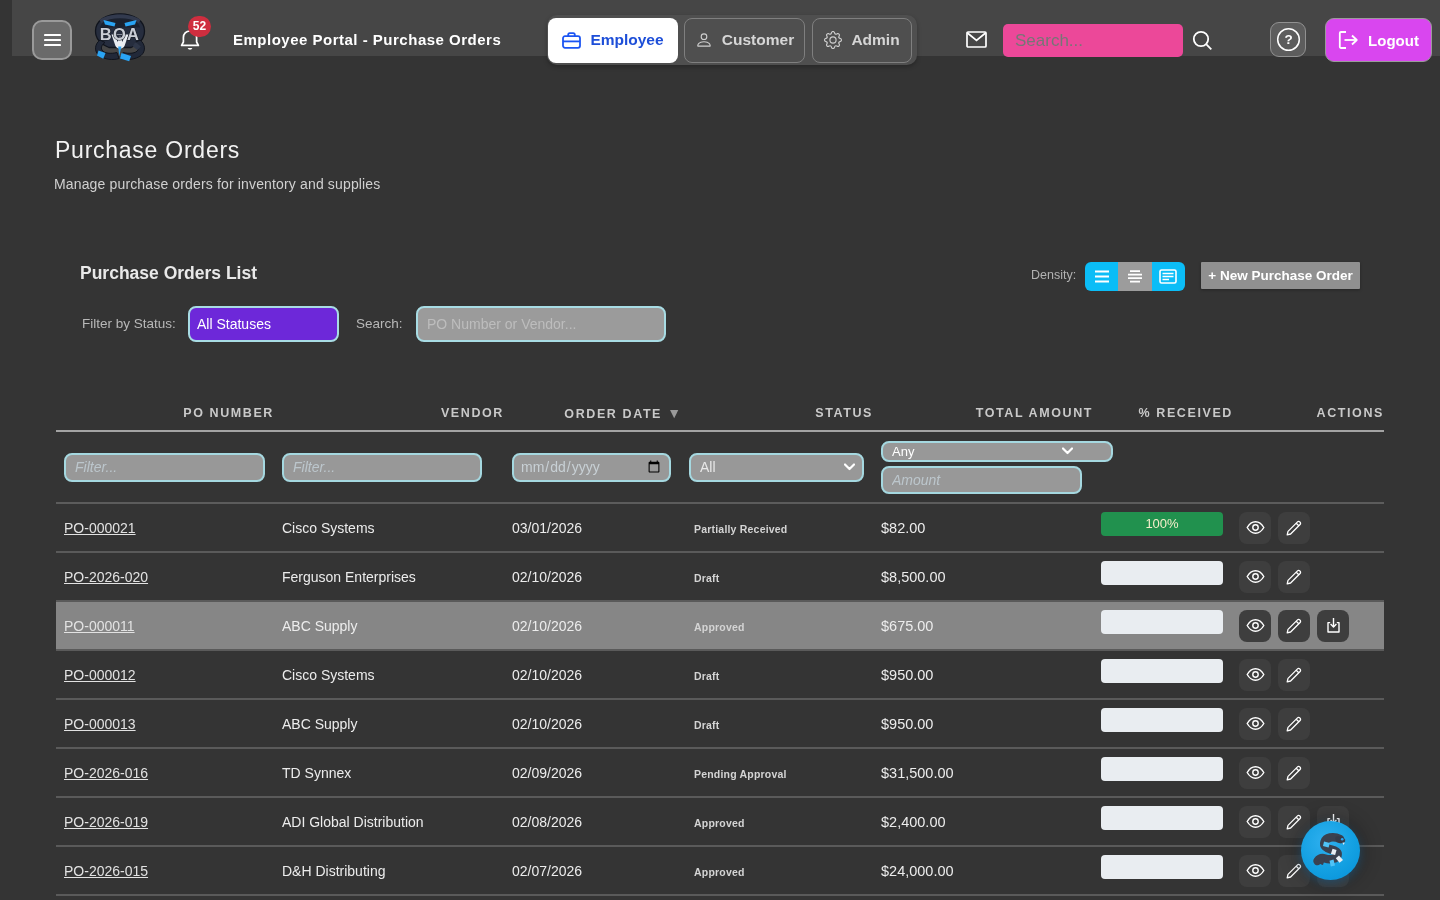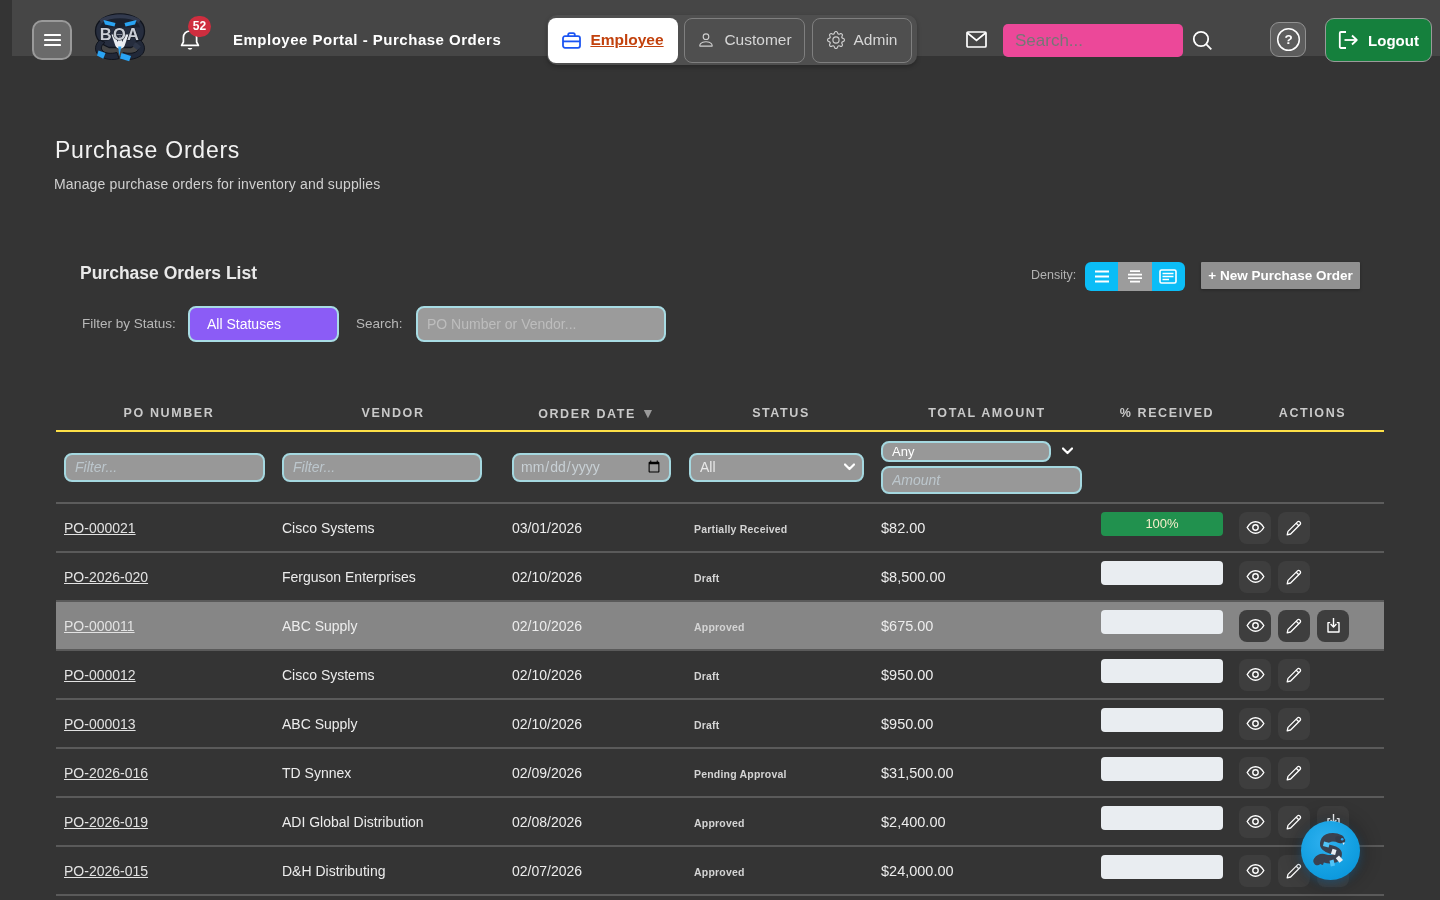--- a/index.html
+++ b/index.html
@@ -5,62 +5,62 @@
 * { margin:0; padding:0; box-sizing:border-box; }
 html,body { width:1440px; height:900px; overflow:hidden; background:#343434; font-family:"Liberation Sans", sans-serif; }
 
 header { position:absolute; left:12px; top:0; width:1440px; height:56px; background:#464646; }
 .hamb { position:absolute; left:20px; top:20px; width:40px; height:40px; border-radius:10px; background:#6a6a6a; border:2px solid #9a9a9a; display:flex; align-items:center; justify-content:center; }
 .logo { position:absolute; left:80px; top:13px; }
 .bellwrap { position:absolute; left:168px; top:16px; width:34px; height:38px; }
 .badge { position:absolute; left:8px; top:0px; min-width:23px; height:21px; background:#cf2e3f; border-radius:11px; color:#fff; font-size:12px; font-weight:bold; text-align:center; line-height:21px; padding:0 4px; }
 .apptitle { position:absolute; left:221px; top:0; height:80px; line-height:80px; font-size:15px; font-weight:bold; color:#fff; letter-spacing:0.5px; }
 .navgroup { position:absolute; left:535px; top:15px; width:370px; height:50px; background:#4f4f4f; border-radius:10px; display:flex; align-items:center; padding:0 1px; box-shadow:0 2px 4px rgba(0,0,0,0.25); }
-.tab { height:45px; border-radius:8px; display:flex; align-items:center; justify-content:center; gap:9px; font-size:15.5px; }
-.tab.emp { width:130px; background:#fff; color:#c2410c; font-weight:bold;text-decoration:underline; }
+.tab { height:45px; border-radius:8px; display:flex; align-items:center; justify-content:center; gap:9px; font-size:15.5px;font-weight:bold; }
+.tab.emp { width:130px; background:#fff; color:#1d4ed8; font-weight:bold; }
 .tab.cus { width:121px; margin-left:6px; border:1px solid #7f7f7f; color:#d6d6d6; }
 .tab.adm { width:100px; margin-left:7px; border:1px solid #7f7f7f; color:#d6d6d6; }
 .env { position:absolute; left:954px; top:31px; }
 .hsearch { position:absolute; left:991px; top:24px; width:180px; height:33px; background:#ec4899; border:none; border-radius:5px; font-size:17px; color:#3a3a3a; padding:0 12px; font-family:"Liberation Sans", sans-serif; outline:none; }
 .hsearch::placeholder { color:#767676; opacity:1; }
 .mag { position:absolute; left:1180px; top:30px; }
 .help { position:absolute; left:1258px; top:22px; width:36px; height:35px; border-radius:9px; background:#5d5d5d; border:1px solid #919191; display:flex; align-items:center; justify-content:center; }
-.logout { position:absolute; left:1313px; top:18px; width:107px; height:44px; border-radius:9px; background:#15803d; border:1px solid #9a9a9a; display:flex; align-items:center; justify-content:center; gap:9px; color:#fff; font-size:15px; font-weight:bold; }
+.logout { position:absolute; left:1313px; top:18px; width:107px; height:44px; border-radius:9px; background:#d946ef; border:1px solid #9a9a9a; display:flex; align-items:center; justify-content:center; gap:9px; color:#fff; font-size:15px; font-weight:bold; }
 
 h1.pagetitle { position:absolute; left:55px; top:139px; font-size:23px; line-height:1; font-weight:normal; color:#f2f2f2; letter-spacing:0.75px; }
 .subtitle { position:absolute; left:54px; top:177px; font-size:14px; line-height:1; color:#d0d0d0; letter-spacing:0.15px; }
 .listtitle { position:absolute; left:80px; top:265px; font-size:17.5px; line-height:1; font-weight:bold; color:#e9e9e9; }
 .denlabel { position:absolute; left:1031px; top:269px; font-size:12.5px; line-height:1; color:#b3b3b3; }
 .dengroup { position:absolute; left:1085px; top:262px; width:100px; height:29px; border-radius:6px; overflow:hidden; display:flex; }
 .denbtn { width:33.34px; height:29px; display:flex; align-items:center; justify-content:center; }
 .denbtn.on { background:#0bbdf7; }
 .denbtn.off { background:#9c9c9c; }
 .newpo { position:absolute; left:1201px; top:262px; width:159px; height:27px; border-radius:1px; background:#909090; color:#fff; font-size:13.5px; font-weight:bold; text-align:center; line-height:27px; white-space:nowrap; box-shadow:0 1px 3px rgba(0,0,0,0.3); }
 .flabel1 { position:absolute; left:82px; top:317px; font-size:13.5px; line-height:1; color:#b8b8b8; }
 .flabel2 { position:absolute; left:356px; top:317px; font-size:13.5px; line-height:1; color:#b8b8b8; }
-.statussel { position:absolute; left:188px; top:306px; width:151px; height:36px; background:#8b5cf6; border:2px solid #a8dce4; border-radius:8px; color:#fff; font-size:14px; padding:0 17px; appearance:none; -webkit-appearance:none; font-family:"Liberation Sans", sans-serif; outline:none; }
+.statussel { position:absolute; left:188px; top:306px; width:151px; height:36px; background:#6d28d9; border:2px solid #a8dce4; border-radius:8px; color:#fff; font-size:14px; padding:0 7px; appearance:none; -webkit-appearance:none; font-family:"Liberation Sans", sans-serif; outline:none; }
 .bigsearch { position:absolute; left:416px; top:306px; width:250px; height:36px; background:#9b9b9b; border:2px solid #a8dce4; border-radius:8px; color:#fff; font-size:14px; padding:0 9px; font-family:"Liberation Sans", sans-serif; outline:none; }
 .bigsearch::placeholder { color:#bdbdbd; opacity:1; }
 
 table.po { position:absolute; left:56px; top:396px; width:1328px; border-collapse:collapse; table-layout:fixed; }
-table.po th { height:35px; font-size:12.5px; font-weight:bold; color:#c9c9c9; letter-spacing:1.6px; text-align:center; padding:0 0 0 8px; border-bottom:2px solid #fde047; vertical-align:middle; }
+table.po th { height:35px; font-size:12.5px; font-weight:bold; color:#c9c9c9; letter-spacing:1.6px; text-align:right; padding:0 0 0 8px; border-bottom:2px solid #a3a3a3; vertical-align:middle; }
 tr.frow td { height:72px; border-bottom:2px solid #5c5c5c; vertical-align:middle; padding-left:8px; }
 tr.drow { height:49px; }
 tr.drow td { border-bottom:2px solid #5a5a5a; vertical-align:middle; padding-left:8px; }
 td.acts { padding-left:6px !important; }
 tr.hl td { background:#868686;margin-left:29px; }
 .finput { width:201px; height:29px; background:#989898; border:2px solid #a5d8e0; border-radius:8px; font-size:14px; padding:0 9px; color:#333; font-family:"Liberation Sans", sans-serif; outline:none; }
 .finput::placeholder { color:#bcc6cc; opacity:1; font-style:italic; }
 .finput.v { width:200px; }
 .fdate { width:159px; height:29px; background:#989898; border:2px solid #a5d8e0; border-radius:8px; font-size:14px; padding:0 6px; color:#c8d0d5; font-family:"Liberation Sans", sans-serif; outline:none; }
 .selwrap { position:relative; display:inline-block; }
 .fsel { width:175px; height:29px; background:#989898; border:2px solid #a5d8e0; border-radius:8px; font-size:14px; padding:0 9px; color:#e8e8e8; appearance:none; -webkit-appearance:none; font-family:"Liberation Sans", sans-serif; outline:none; }
 .chev { position:absolute; right:9px; top:50%; margin-top:-4px; width:11px; height:8px; pointer-events:none; }
 .stack { display:flex; flex-direction:column; gap:4px; width:201px; }
-.anysel { width:170px; height:21px; background:#989898; border:2px solid #a5d8e0; border-radius:8px; font-size:13px; padding:0 9px; color:#fff; appearance:none; -webkit-appearance:none; font-family:"Liberation Sans", sans-serif; outline:none; }
+.anysel { width:232px; height:21px; background:#989898; border:2px solid #a5d8e0; border-radius:8px; font-size:13px; padding:0 9px; color:#fff; appearance:none; -webkit-appearance:none; font-family:"Liberation Sans", sans-serif; outline:none; }
 .amt { width:201px; height:28px; background:#989898; border:2px solid #a5d8e0; border-radius:8px; font-size:14px; padding:0 9px; color:#4c1d95; font-family:"Liberation Sans", sans-serif; outline:none; }
 .amt::placeholder { color:#bcc6cc; opacity:1; font-style:italic; }
 .polink { color:#e2e2e2; font-size:14px; text-decoration:underline; }
 .vend, .odate { color:#ececec; font-size:14px; }
 .status { font-size:10.5px; font-weight:bold; color:#d4d4d4; margin-left:5px; letter-spacing:0.2px; }
 .amount { color:#ececec; font-size:14.5px; }
 .bar { position:relative; top:-4px; width:122px; height:24px; border-radius:4px; background:#e9edf1; }
 .bar.full { background:#21914e; color:#f5eecb; font-size:13px; text-align:center; line-height:24px; }
 .abtn { display:inline-flex; width:32px; height:32px; border-radius:8px; background:#3e3e3e; align-items:center; justify-content:center; vertical-align:middle; margin-right:7px; }
 

